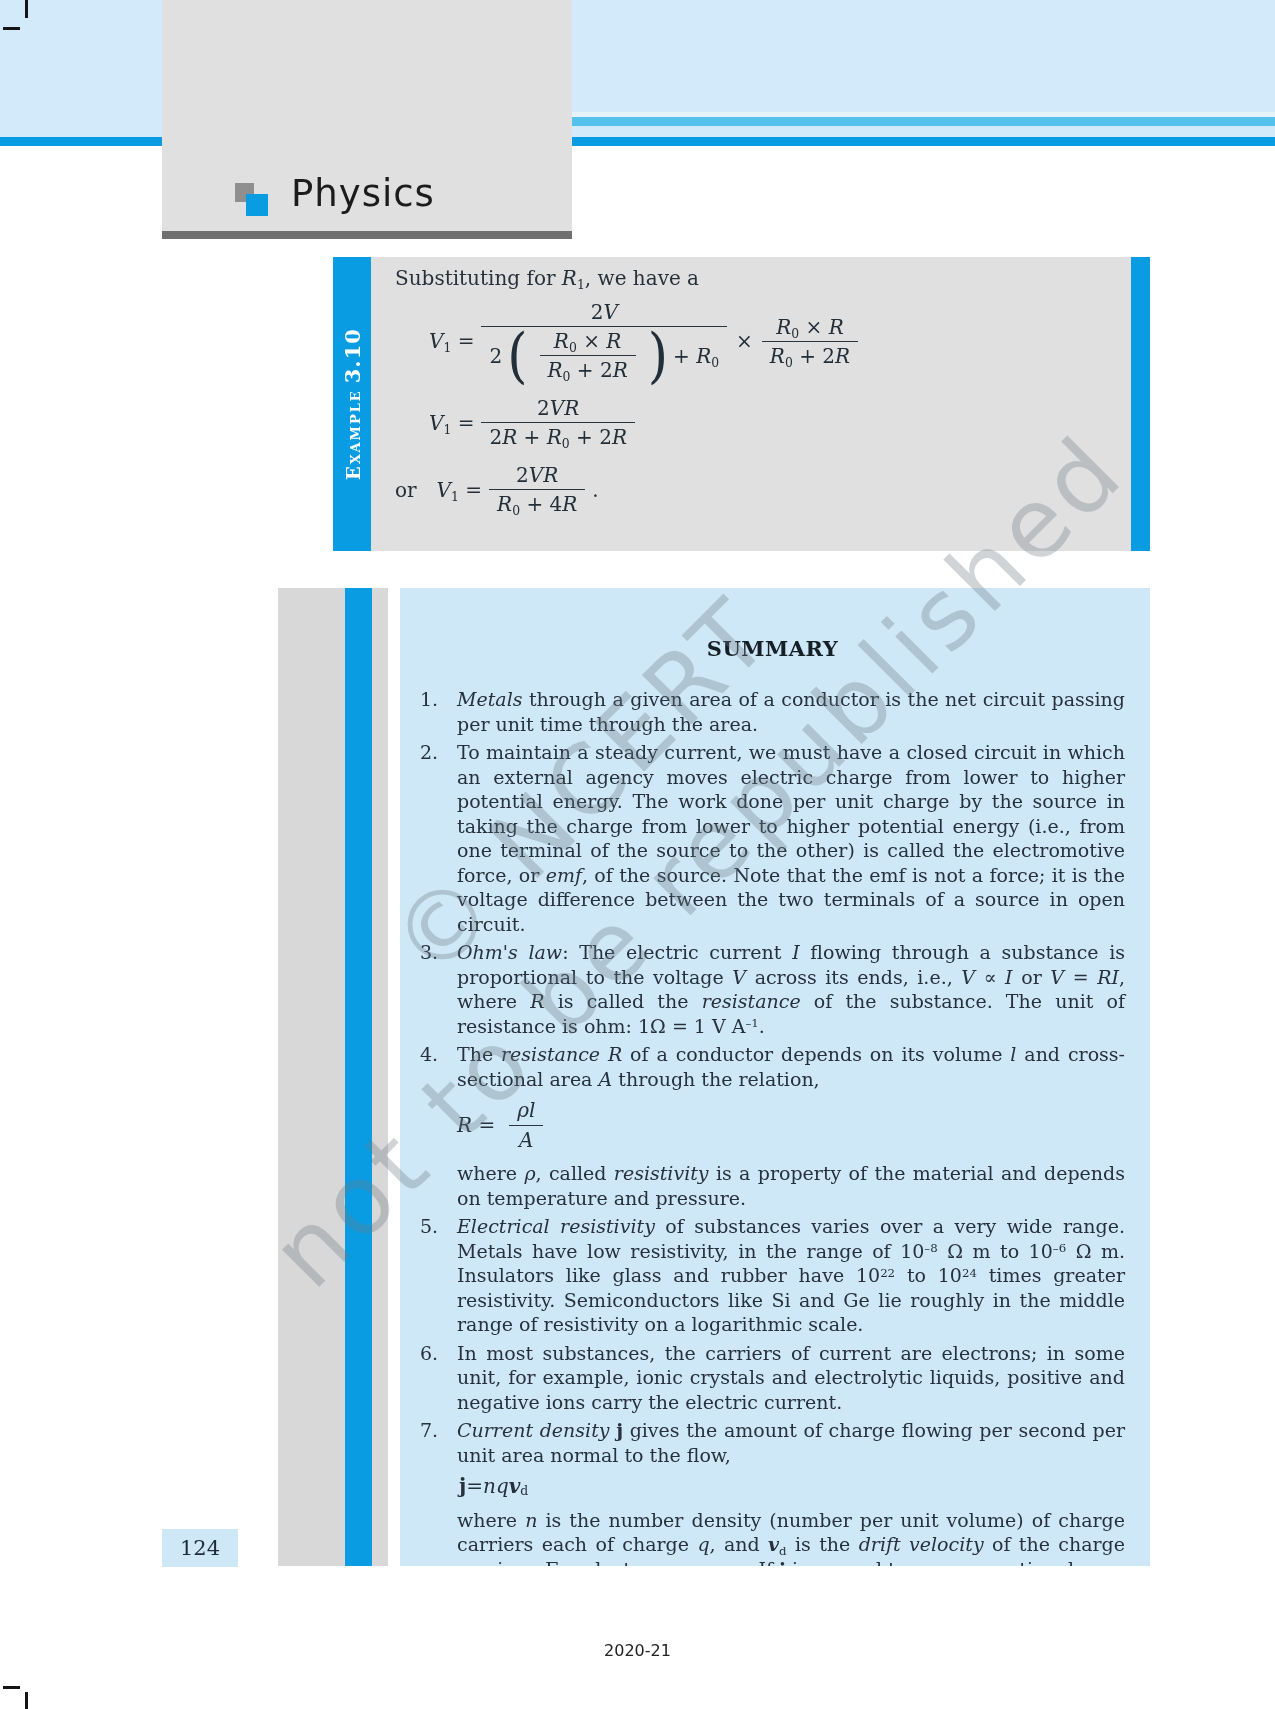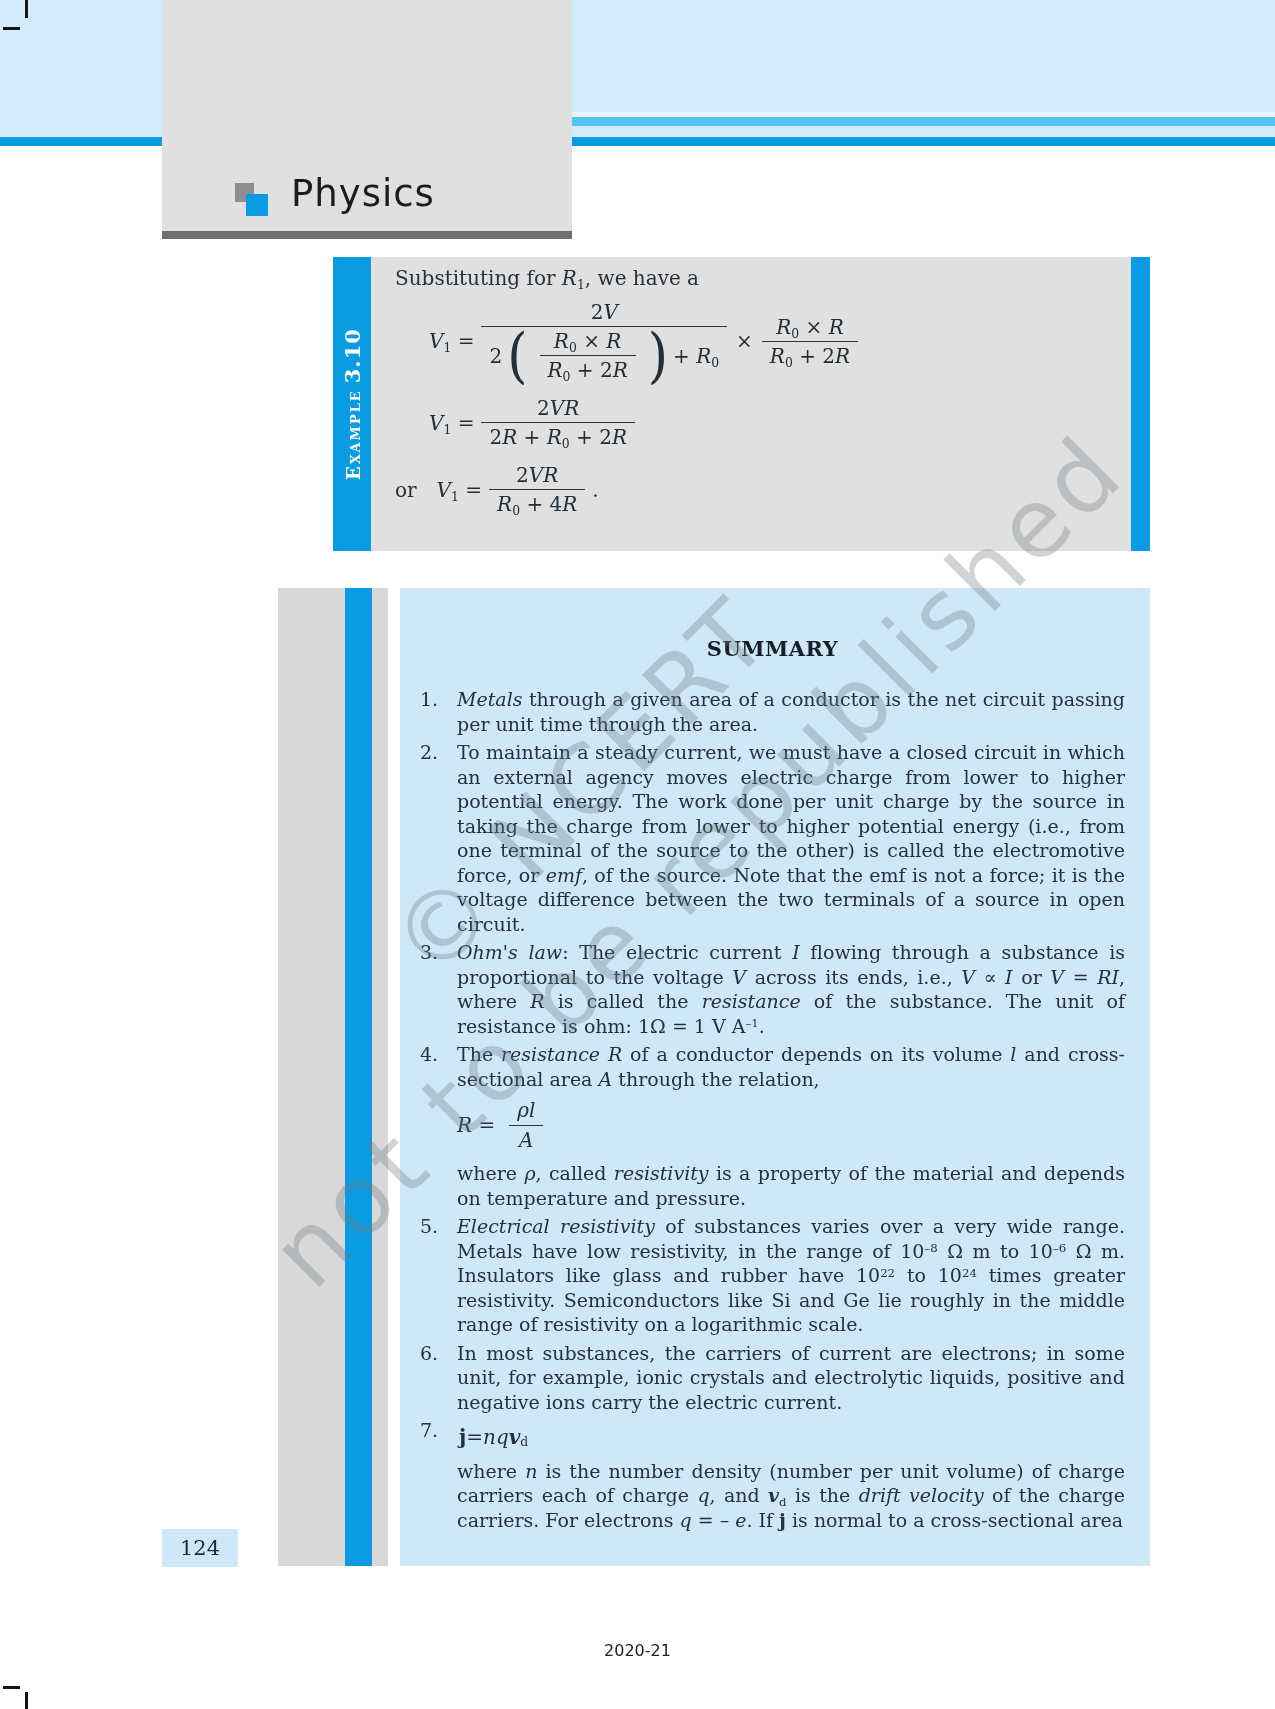--- a/index.html
+++ b/index.html
@@ -201,20 +201,21 @@
     </div>
 
     <div class="item">
       <span class="n">6.</span>
       <div class="t"><span class="sg-r">In most substances, the carriers of current are electrons; in some unit, for example, ionic crystals and electrolytic liquids, positive and negative ions carry the electric current.</span></div>
     </div>
 
     <div class="item">
       <span class="n">7.</span>
       <div class="t">
+        <div><span class="sg-i">Current density</span><span class="sg-r"> </span><span class="sg-b">j</span><span class="sg-r"> gives the amount of charge flowing per second per unit area normal to the flow,</span></div>
         <div class="beq line">
             <span class="sg-b">j</span>
             <span class="sg-r"> = </span>
             <span class="sg-i">nq</span>
             <span class="sg-r"> </span>
             <span class="sg-bi">v</span>
             <sub>d</sub>
           </div>
         <div><span class="sg-r">where </span><span class="sg-i">n</span><span class="sg-r"> is the number density (number per unit volume) of charge carriers each of charge </span><span class="sg-i">q</span><span class="sg-r">, and </span><span class="sg-bi">v</span><sub>d</sub><span class="sg-r"> is the </span><span class="sg-i">drift velocity</span><span class="sg-r"> of the charge carriers. For electrons </span><span class="sg-i">q</span><span class="sg-r"> = – </span><span class="sg-i">e</span><span class="sg-r">. If </span><span class="sg-b">j</span><span class="sg-r"> is normal to a cross-sectional area </span></div>
       </div>

